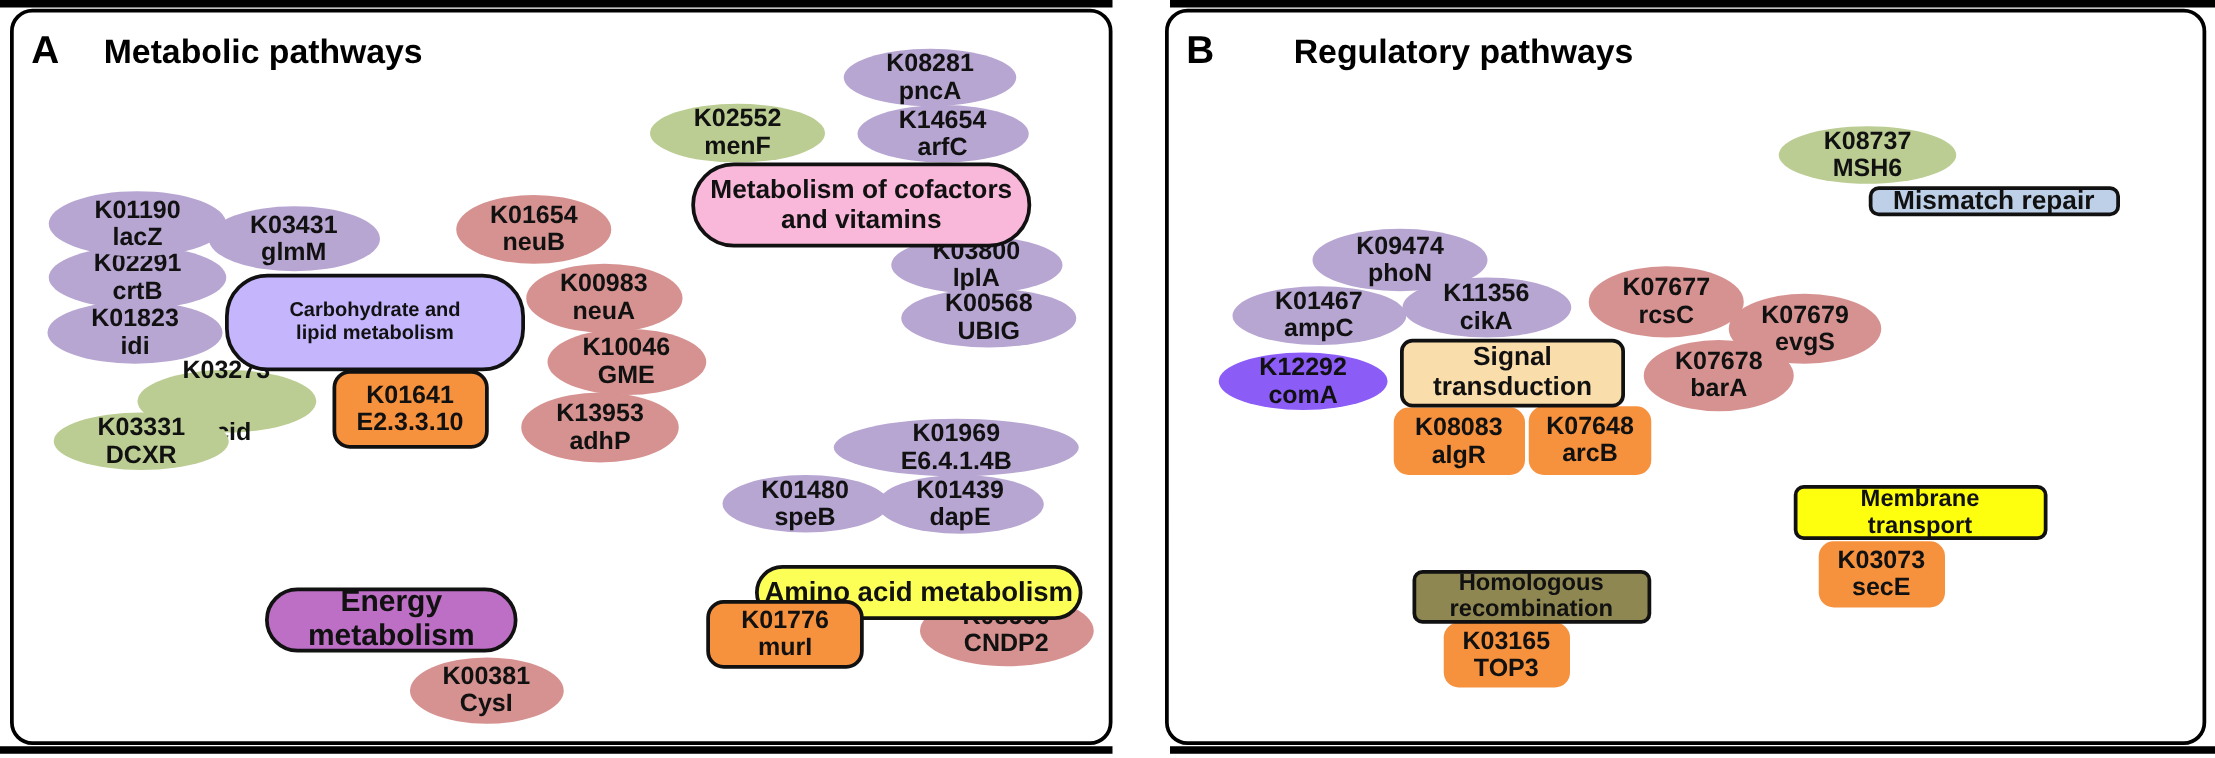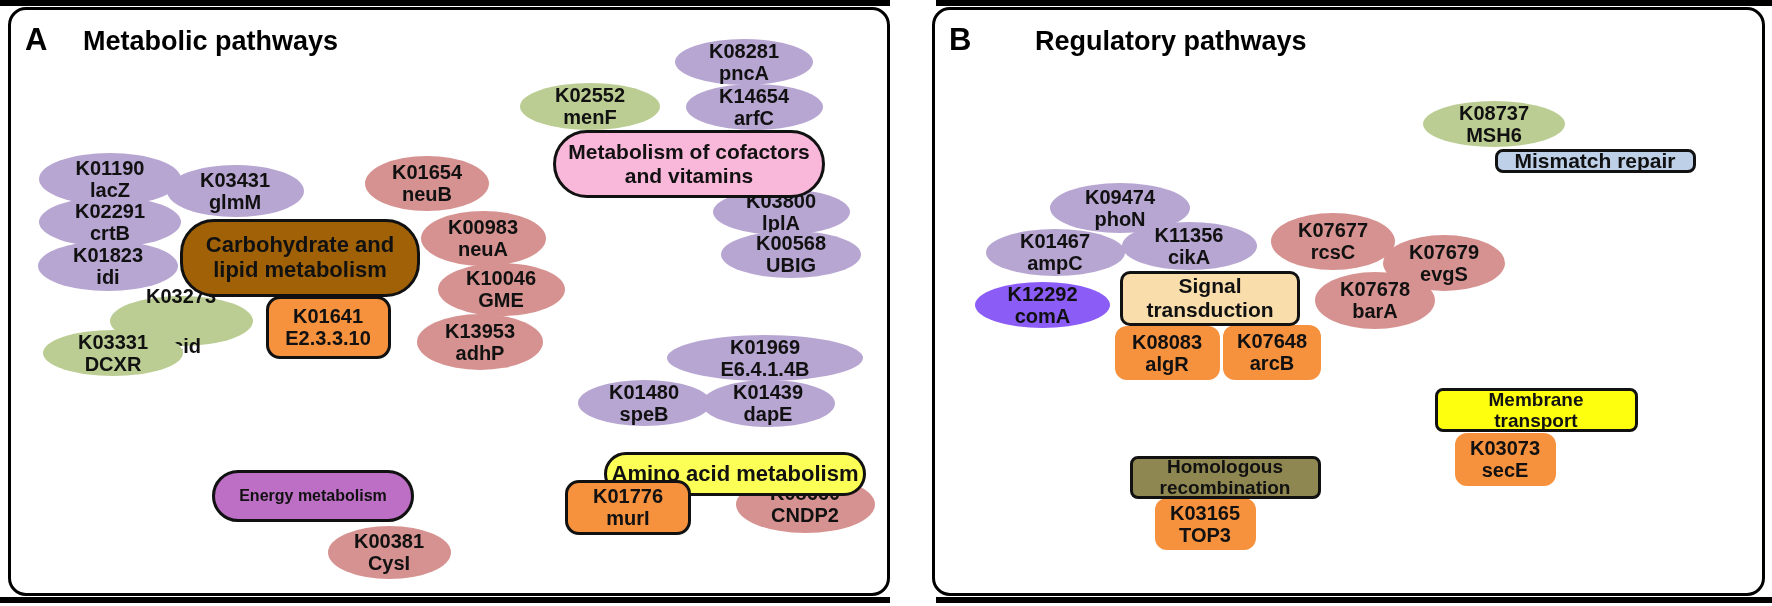--- a/index.html
+++ b/index.html
@@ -124,32 +124,32 @@
         <div>menF</div>
       </div>
       <div class="node ellipse" style="left: 98.5px; top: 286px; width: 143px; height: 50px; background: rgb(187, 205, 147); gap: 28px;">
         <div>K03273</div>
         <div>acid</div>
       </div>
       <div class="node ellipse" style="left: 32px; top: 320px; width: 140px; height: 46px; background: rgb(187, 205, 147);">
         <div>K03331</div>
         <div>DCXR</div>
       </div>
-      <div class="node rect" style="left: 169px; top: 209px; width: 240px; height: 78px; background: #a16207; border-width: 3px; border-radius: 34px; font-size: 22px;">
+      <div class="node rect" style="left: 169px; top: 209px; width: 240px; height: 78px; background: #c4b5fd; border-width: 3px; border-radius: 34px; font-size: 16px;">
         <div>Carbohydrate and</div>
         <div>lipid metabolism</div>
       </div>
       <div class="node stadium" style="left: 542px; top: 120px; width: 272px; height: 68px; background: rgb(249, 184, 218); border-width: 3px; font-size: 21px;">
         <div>Metabolism of cofactors</div>
         <div>and vitamins</div>
       </div>
       <div class="node stadium" style="left: 593px; top: 418px; width: 262px; height: 44px; background: rgb(252, 255, 85); border-width: 3px; font-size: 22px; margin-top: 24px;">
         <div>Amino acid metabolism</div>
       </div>
-      <div class="node stadium" style="left: 201px; top: 460px; width: 202px; height: 52px; background: rgb(189, 110, 197); border-width: 3px; font-size: 16px;">
+      <div class="node stadium" style="left: 201px; top: 460px; width: 202px; height: 52px; background: rgb(189, 110, 197); border-width: 3px; font-size: 24px;">
         <div>Energy metabolism</div>
       </div>
       <div class="node rect" style="left: 254.5px; top: 285.5px; width: 125px; height: 63px; background: rgb(246, 145, 62); border-width: 3px; border-radius: 14px;">
         <div>K01641</div>
         <div>E2.3.3.10</div>
       </div>
       <div class="node rect" style="left: 554px; top: 469.5px; width: 126px; height: 55px; background: rgb(246, 145, 62); border-width: 3px; border-radius: 14px;">
         <div>K01776</div>
         <div>murI</div>
       </div>

